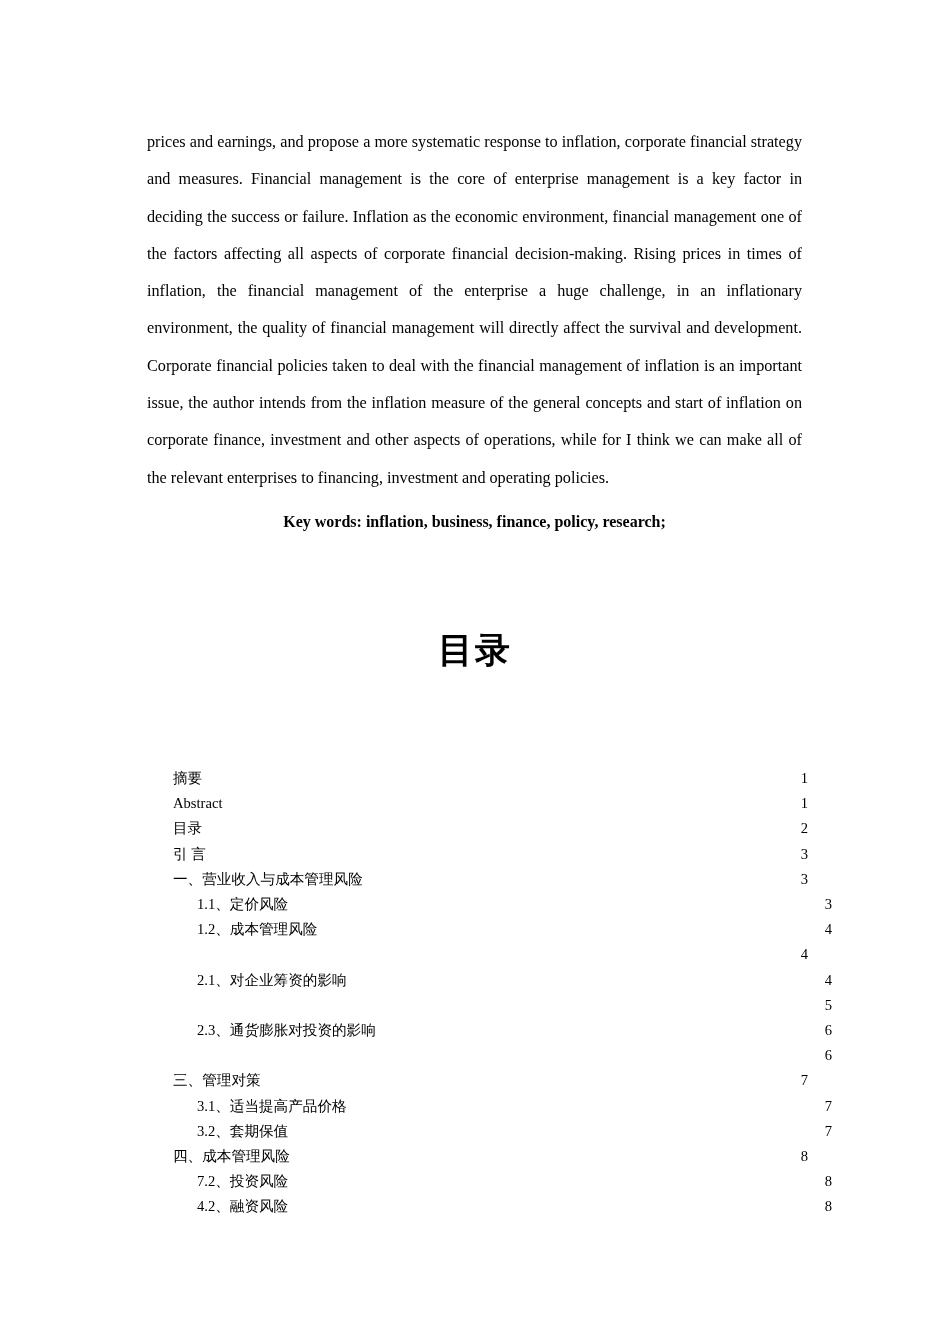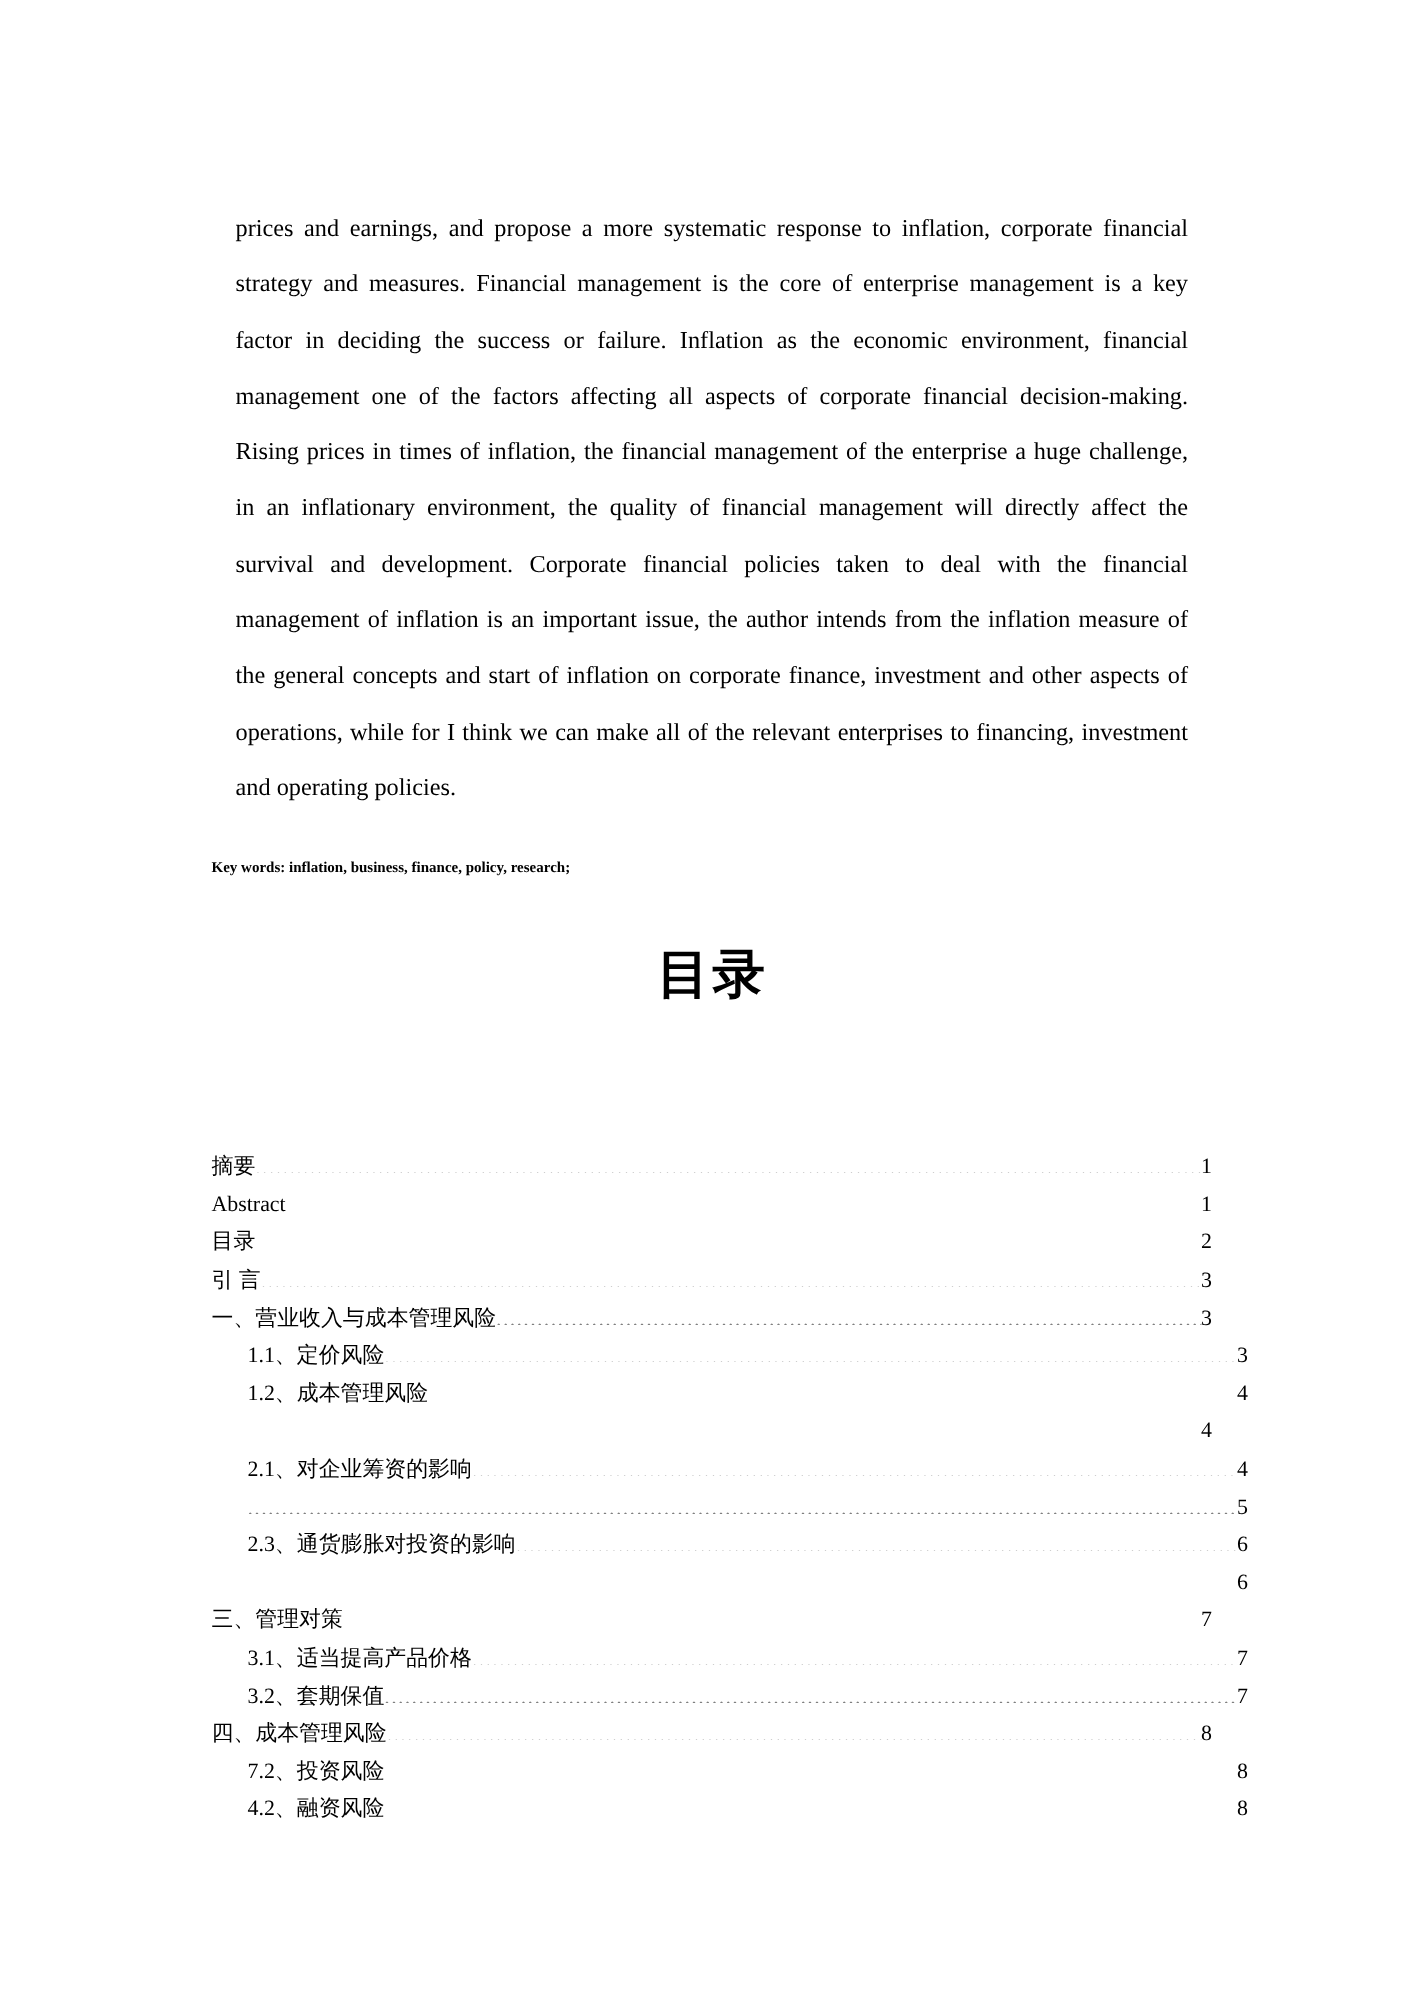--- a/index.html
+++ b/index.html
@@ -26,38 +26,38 @@
   }
 
   
   .body-block {
     position: absolute;
     left: 141px;
     top: 118px;
     width: 667px;
   }
   .body-para {
-    margin: 16px;
+    margin: 6px;
     font-size: 16.2px;
     line-height: 37.3px;
     text-align: justify;
     text-justify: inter-word;
     text-indent: 0;
     -webkit-hyphens: none;
     hyphens: none;
   }
   .body-para.last-line-natural {
     text-align-last: left;
   }
   .keywords {
     margin: 0;
-    font-size: 10px;
+    font-size: 16px;
     line-height: 37.3px;
     font-weight: bold;
-    text-align: left;
+    text-align: center;
   }
 
   
   .toc-heading {
     position: absolute;
     left: 0;
     top: 629px;
     width: 950px;
     text-align: center;
     font-family: "DejaVu Serif", "Liberation Serif", serif;
@@ -81,20 +81,21 @@
     font-size: 14.6px;
     line-height: 25.2px;
     white-space: nowrap;
   }
   .toc-row.lvl2 {
     padding-left: 24px;
     justify-content: center;
   }
   .toc-title {
     flex: 0 0 auto;
+    margin-left: 32px;
   }
   .toc-dots {
     flex: 1 1 auto;
     overflow: hidden;
     height: 1em;
     margin: 0 0px;
     position: relative;
   }
   .toc-dots::after {
     content: ".....................................................................................................................................................................................................................................................................";

